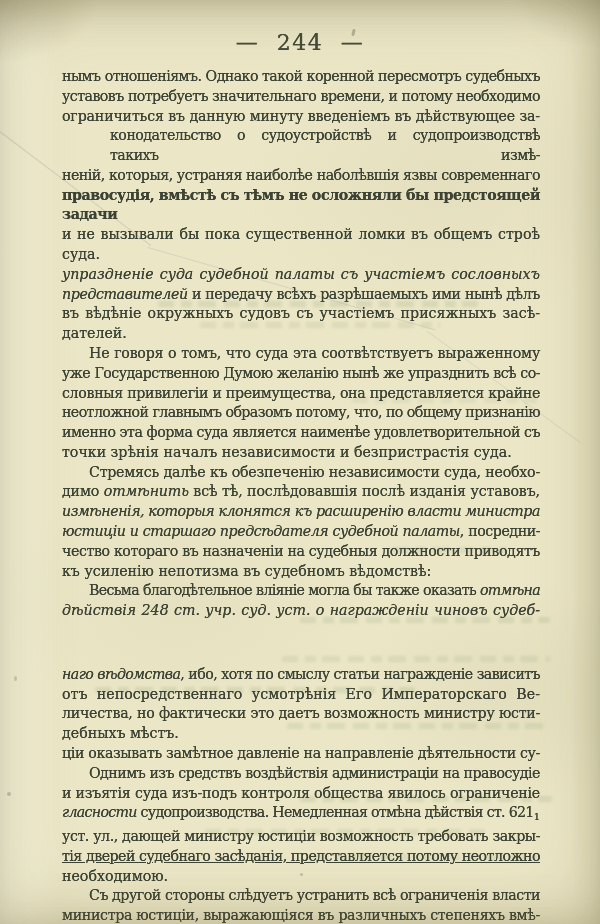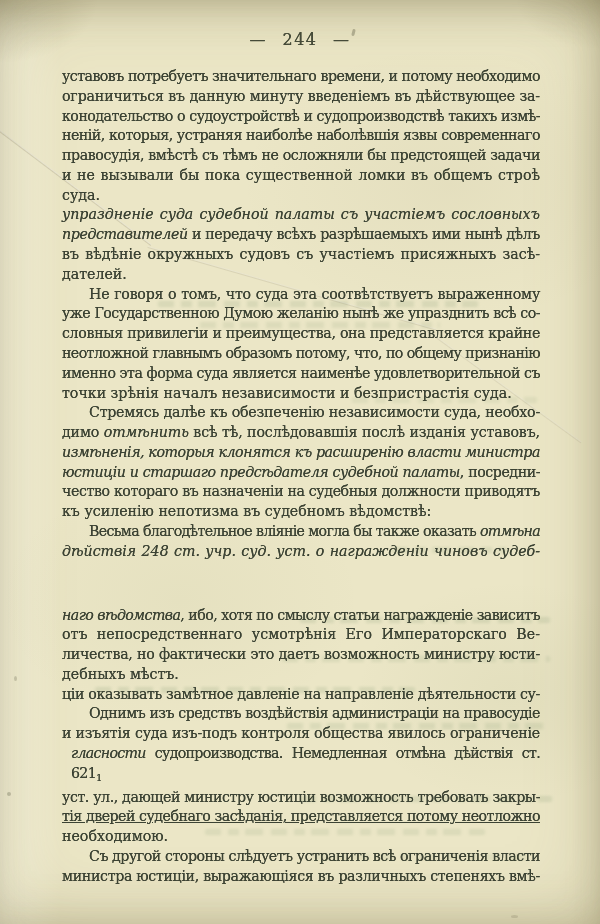--- a/index.html
+++ b/index.html
@@ -18,21 +18,21 @@
   .page::after{
     content:"";position:absolute;inset:0;pointer-events:none;
     box-shadow:
       inset 0 0 80px rgba(120,110,65,0.20),
       inset 0 22px 45px -25px rgba(105,95,55,0.45),
       inset -18px 0 50px -30px rgba(105,95,55,0.30),
       inset 0 -22px 55px -30px rgba(110,100,60,0.30);
   }
   .pagenum{
     position:absolute;top:30px;left:0;width:100%;text-align:center;
-    font-size:16px;color:#454b3a;letter-spacing:1.5px;word-spacing:9px;
+    font-size:22px;color:#454b3a;letter-spacing:1.5px;word-spacing:9px;
     text-shadow:0 0 0.5px currentColor;
   }
   .body{
     position:absolute;left:62px;top:67px;width:478px;
     font-size:14.2px;line-height:19.78px;color:#3c4334;
     text-shadow:0 0 0.6px currentColor;
   }
   .line{text-align:justify;text-align-last:justify;text-justify:inter-word;}
   .line.last{text-align-last:left;}
   .line.indent{padding-left:27px;}
@@ -96,25 +96,26 @@
   <div class="speck s1"></div>
   <div class="speck s2"></div>
   <div class="speck s3"></div>
   <div class="speck s4"></div>
   <div class="speck s5"></div>
 
   <div class="pagenum">— 244 —</div>
 
   <div class="body">
       <div>
+        <div class="line" style="letter-spacing: -0.567px;"><span class="">нымъ отношеніямъ. Однако такой коренной пересмотръ судебныхъ</span></div>
         <div class="line" style="letter-spacing: -0.548px;"><span class="">уставовъ потребуетъ значительнаго времени, и потому необходимо</span></div>
         <div class="line" style="letter-spacing: -0.169px;"><span class="">ограничиться въ данную минуту введеніемъ въ дѣйствующее за-</span></div>
-        <div class="line" style="letter-spacing: -0.508px;"><span class="">конодательство о судоустройствѣ и судопроизводствѣ такихъ измѣ-</span></div>
+        <div class="line" style="letter-spacing: -0.508px; margin-left: 48px;"><span class="">конодательство о судоустройствѣ и судопроизводствѣ такихъ измѣ-</span></div>
         <div class="line" style="letter-spacing: -0.5px;"><span class="">неній, которыя, устраняя наиболѣе наболѣвшія язвы современнаго</span></div>
-        <div class="line" style="letter-spacing: -0.41px;"><span class="">правосудія, вмѣстѣ съ тѣмъ не осложняли бы предстоящей задачи</span></div>
+        <div class="line" style="letter-spacing: -0.41px; font-weight: bold;"><span class="">правосудія, вмѣстѣ съ тѣмъ не осложняли бы предстоящей задачи</span></div>
         <div class="line"><span class="">и не вызывали бы пока существенной ломки въ общемъ строѣ</span></div>
         <div class="line last"><span class="">суда.</span></div>
       </div>
       <div>
         <div class="line"><span class="it ">упраздненіе суда судебной палаты съ участіемъ сословныхъ</span></div>
         <div class="line" style="letter-spacing: -0.397px;"><span class="it ">представителей</span><span class=""> и передачу всѣхъ разрѣшаемыхъ ими нынѣ дѣлъ</span></div>
         <div class="line"><span class="">въ вѣдѣніе окружныхъ судовъ съ участіемъ присяжныхъ засѣ-</span></div>
         <div class="line last"><span class="">дателей.</span></div>
       </div>
       <div>
@@ -138,21 +139,21 @@
         <div class="line"><span class="it ">дѣйствія 248 ст. учр. суд. уст. о награжденіи чиновъ судеб-</span></div>
         <div class="line" style="letter-spacing: -0.571px; margin-top: 44px;"><span class="it ">наго вѣдомства</span><span class="">, ибо, хотя по смыслу статьи награжденіе зависитъ</span></div>
         <div class="line"><span class="">отъ непосредственнаго усмотрѣнія Его Императорскаго Ве-</span></div>
         <div class="line" style="letter-spacing: -0.267px;"><span class="">личества, но фактически это даетъ возможность министру юсти-</span></div>
         <div class="line last"><span class="">дебныхъ мѣстъ.</span></div>
         <div class="line" style="letter-spacing: -0.381px;"><span class="">ціи оказывать замѣтное давленіе на направленіе дѣятельности су-</span></div>
       </div>
       <div>
         <div class="line indent" style="letter-spacing: -0.508px;"><span class="">Однимъ изъ средствъ воздѣйствія администраціи на правосудіе</span></div>
         <div class="line" style="letter-spacing: -0.23px;"><span class="">и изъятія суда изъ-подъ контроля общества явилось ограниченіе</span></div>
-        <div class="line" style="letter-spacing: -0.703px; margin-left: 9px;"><span class="it ">гласности</span><span class=""> судопроизводства. Немедленная отмѣна дѣйствія ст. 621</span><span class="sub">1</span></div>
+        <div class="line" style="letter-spacing: -0.703px;"><span class="it ">гласности</span><span class=""> судопроизводства. Немедленная отмѣна дѣйствія ст. 621</span><span class="sub">1</span></div>
         <div class="line" style="letter-spacing: -0.435px;"><span class="">уст. ул., дающей министру юстиціи возможность требовать закры-</span></div>
         <div class="line" style="letter-spacing: -0.508px; text-decoration: underline;"><span class="">тія дверей судебнаго засѣданія, представляется потому неотложно</span></div>
         <div class="line last"><span class="">необходимою.</span></div>
       </div>
       <div>
         <div class="line indent" style="letter-spacing: -0.475px;"><span class="">Съ другой стороны слѣдуетъ устранить всѣ ограниченія власти</span></div>
         <div class="line" style="letter-spacing: -0.339px;"><span class="">министра юстиціи, выражающіяся въ различныхъ степеняхъ вмѣ-</span></div>
       </div>
     </div>
 </div>

